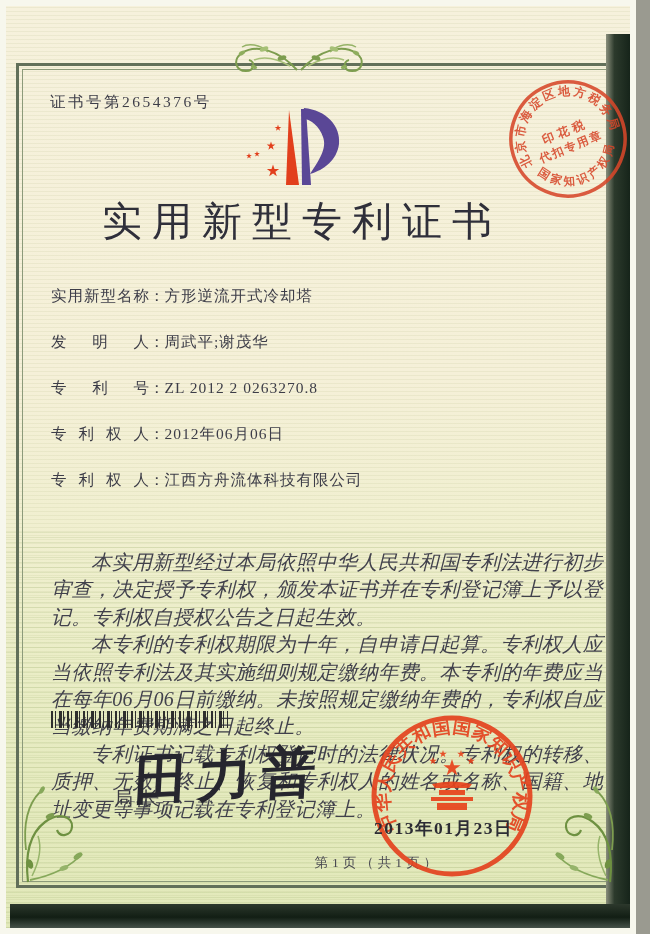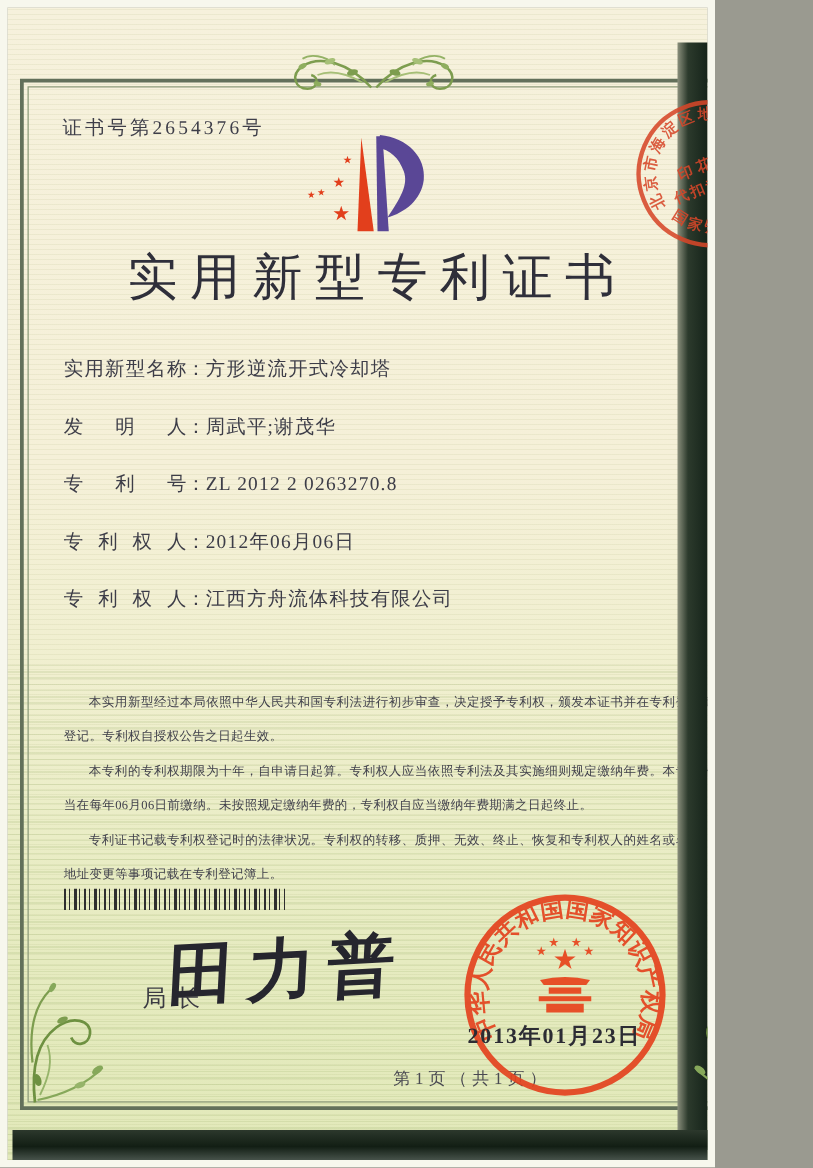--- a/index.html
+++ b/index.html
@@ -1,18 +1,18 @@
 <!DOCTYPE html>
 <html><head>
 <meta charset="utf-8">
 <style>
   html,body{margin:0;padding:0;background:#9a9a90;}
   .page{
     position:relative;
-    width:572px;height:934px;
+    width:636px;height:934px;
     box-sizing:border-box;
     border:6px solid #f7f7ed;
     background:linear-gradient(180deg,#f6f1dc 0%,#f5f0d8 40%,#f0efcf 58%,#eaedc6 72%,#e4eabd 88%,#e2e9ba 100%);
     overflow:hidden;
     font-family:"Liberation Serif","DejaVu Serif",serif;
   }
   .texture{position:absolute;inset:0;pointer-events:none;
     background:repeating-linear-gradient(0deg, rgba(160,170,110,0.12) 0px, rgba(160,170,110,0.12) 1px, transparent 1px, transparent 4px);}
   .texture-low{position:absolute;left:0;right:0;bottom:0;height:400px;pointer-events:none;
     background:repeating-linear-gradient(0deg, rgba(120,150,70,0.14) 0px, rgba(120,150,70,0.14) 1px, transparent 1px, transparent 5px);}
@@ -24,22 +24,22 @@
     border:3px solid #62705a;}
   .frame-inner{position:absolute;inset:3px;border:1px solid #8c9a7a;}
   .cert-number{position:absolute;left:44px;top:86px;font-size:15.5px;color:#3e3e49;letter-spacing:2.5px;}
   .title{position:absolute;left:16px;top:188px;width:560px;text-align:center;
     font-size:40px;letter-spacing:10px;color:#2f2f3a;font-weight:500;}
   .fields{position:absolute;left:45px;top:279px;width:540px;}
   .field{margin-bottom:24px;line-height:22px;font-size:15.5px;color:#3d3d48;white-space:nowrap;}
   .field .lab{display:inline-block;width:98px;text-align:justify;text-align-last:justify;vertical-align:top;}
   .field .val{letter-spacing:1px;text-align:center;}
   .paras{position:absolute;left:45px;top:543px;width:552px;}
-  .paras p{margin:0;text-indent:2em;font-size:10px;line-height:27.4px;
-    text-align:justify;letter-spacing:0.3px;color:#41414c;}
+  .paras p{margin:0;text-indent:2em;font-size:20px;line-height:27.4px;
+    text-align:justify;letter-spacing:0.3px;color:#41414c;font-style:italic;}
   .barcode{position:absolute;left:45px;top:705px;width:177px;height:17px;
     background:repeating-linear-gradient(90deg,#2e2e2e 0 2px,transparent 2px 4px,#2e2e2e 4px 5px,transparent 5px 8px,#2e2e2e 8px 11px,transparent 11px 12px,#2e2e2e 12px 13px,transparent 13px 16px);}
   .director{position:absolute;left:108px;top:780px;font-size:19px;letter-spacing:8px;color:#3a3a42;text-align:right;}
   .signature{position:absolute;left:128px;top:734px;font-size:54px;font-weight:600;
     color:#26262e;letter-spacing:10px;transform:rotate(-3deg) skewX(-6deg);}
   .seal-date{position:absolute;left:368px;top:810px;font-size:17.5px;font-weight:bold;
     color:#2c2c34;letter-spacing:1.5px;z-index:12;}
   .footer{position:absolute;left:45px;top:848px;width:390px;text-align:right;
     font-size:13.5px;letter-spacing:4px;color:#4a4a52;}
   .logo-svg{position:absolute;left:236px;top:90px;}

